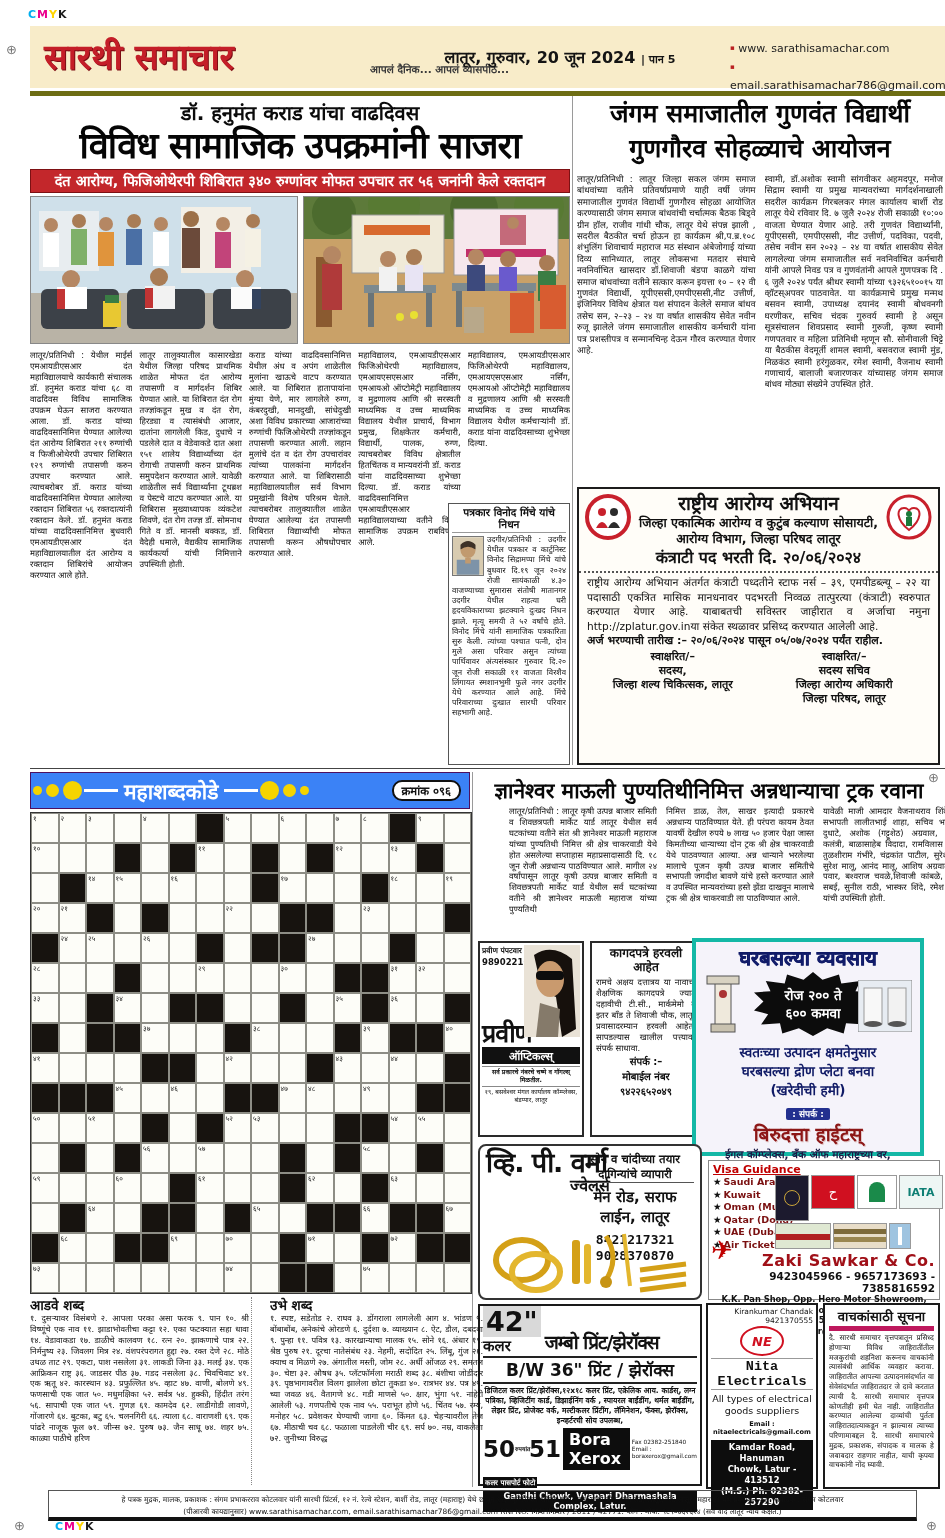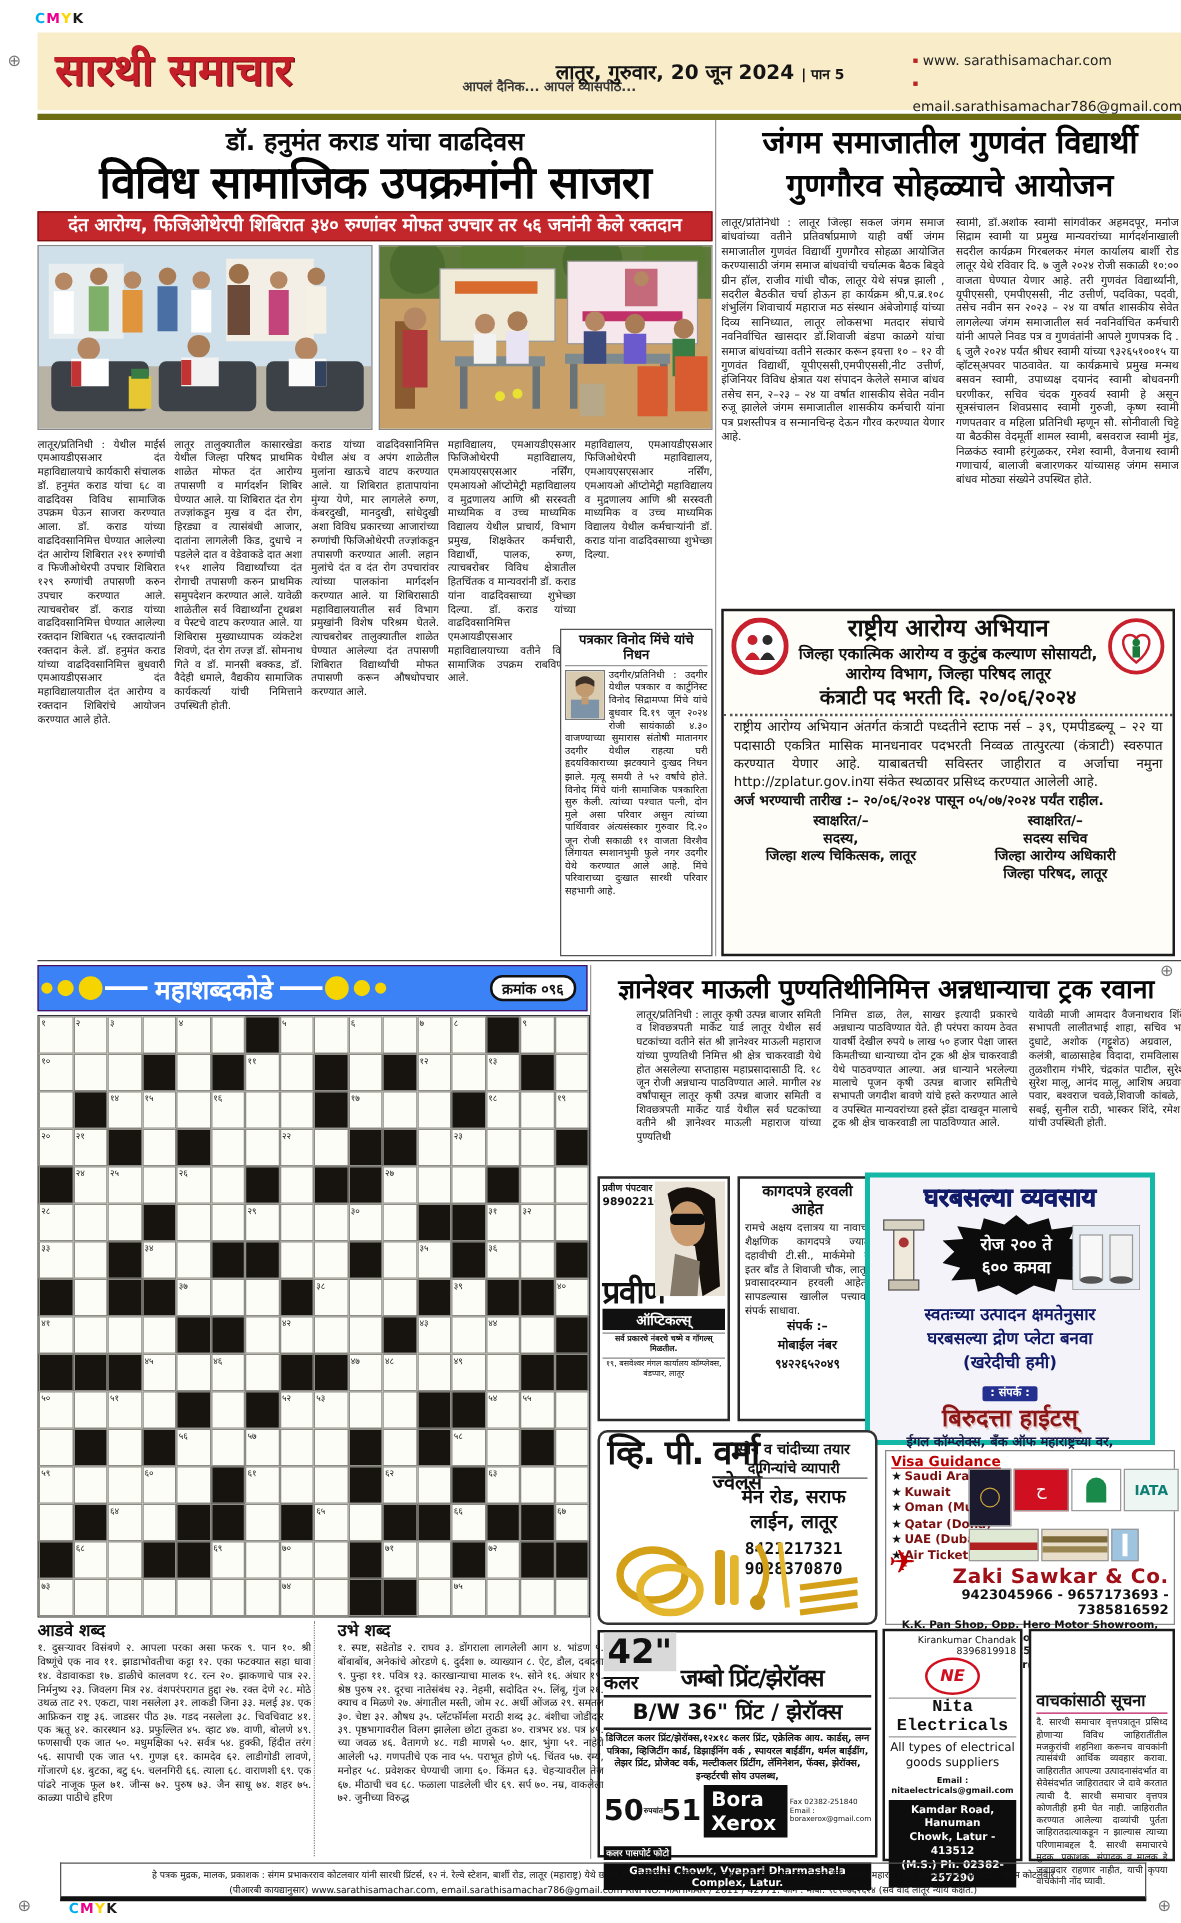--- a/index.html
+++ b/index.html
@@ -135,21 +135,21 @@
 
   .nita{left:706px;top:1303px;width:112px;height:186px;border:2px solid #1a1a1a;padding:2px 3px;text-align:center;}
   .nita .no{font-size:7.5px;text-align:right;line-height:9px;}
   .nita .nb{font-size:13.5px;font-weight:bold;border-top:1px solid #999;border-bottom:1px solid #999;margin-top:2px;font-family:Liberation Mono, monospace;}
   .nita .nd{font-size:9.5px;line-height:12px;margin-top:3px;}
   .nita .ne{font-size:6.6px;font-weight:bold;margin-top:3px;}
   .nita .na{background:#0d0d0d;color:#fff;font-size:8.4px;font-weight:bold;line-height:11px;margin-top:4px;padding:2px 1px;}
   .nita .logo{width:44px;height:30px;border:2px solid #d01020;border-radius:50%;margin:1px auto 0;color:#d01020;font-size:13px;font-weight:bold;font-style:italic;line-height:27px;}
 
   .rnotice{left:823px;top:1303px;width:117px;height:186px;border:2px solid #1a1a1a;padding:2px 4px;}
-  .rnotice .rt{font-size:13px;font-weight:bold;border-bottom:1px solid #be185d;padding-bottom:1px;margin-top:44px;}
+  .rnotice .rt{font-size:13px;font-weight:bold;text-align:center;border-bottom:5px solid #be185d;padding-bottom:1px;}
   .rnotice .rb{font-size:7.3px;line-height:9.8px;text-align:justify;margin-top:2px;overflow:hidden;height:158px;}
 
   
   .clues{top:1297px;height:190px;overflow:hidden;}
   .clue-h{font-size:13.5px;font-weight:bold;line-height:16px;}
   .clue-t{font-size:8.2px;line-height:10.9px;text-align:justify;}
 
   .imprint{left:48px;top:1490px;width:869px;height:31px;border:1px solid #555;border-bottom:4px solid #111;text-align:center;font-size:7.4px;line-height:12px;padding-top:3px;}
 </style>
 </head>
@@ -898,21 +898,21 @@
       <span class="rup">रुपयांत</span>
       <span class="n50">51</span>
       <span class="bx">Bora Xerox</span>
       <span class="fx"><span>Fax 02382-251840</span><br><span>Email : boraxerox@gmail.com</span></span>
     </div>
     <div><span class="pass">कलर पासपोर्ट फोटो</span></div>
     <div class="gaddr">Gandhi Chowk, Vyapari Dharmashala Complex, Latur.</div>
   </div>
 
   <div class="abs ad nita">
-    <div class="no"><span>Kirankumar Chandak</span><br><span>8396819918</span></div>
+    <div class="no"><span>Kirankumar Chandak</span><br><span>9421370555</span></div>
     <div class="logo">NE</div>
     <div class="nb">Nita Electricals</div>
     <div class="nd">All types of electrical goods suppliers</div>
     <div class="ne">Email : nitaelectricals@gmail.com</div>
     <div class="na">
       <div>Kamdar Road, Hanuman</div>
       <div>Chowk, Latur - 413512</div>
       <div>(M.S.) Ph. 02382-257290</div>
     </div>
   </div>

